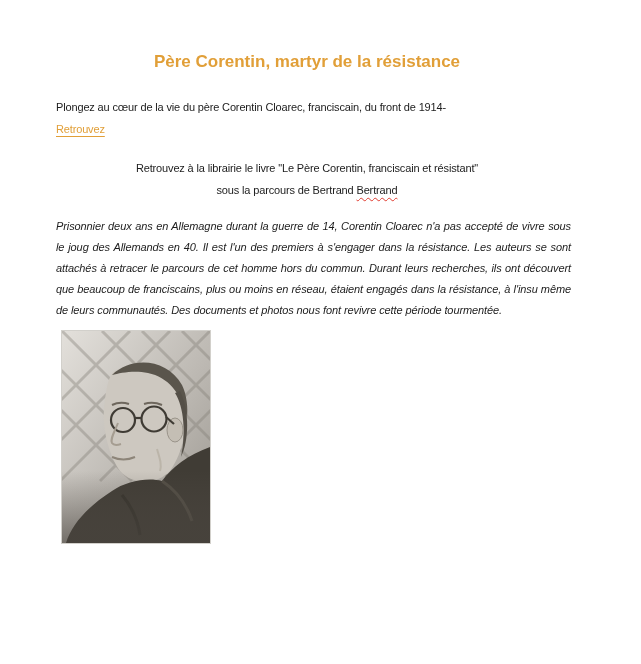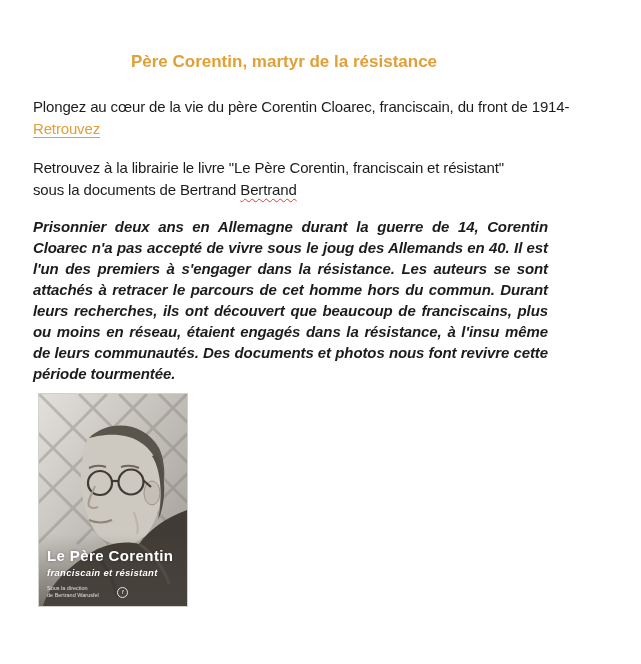--- a/index.html
+++ b/index.html
@@ -8,40 +8,39 @@
     --squiggle: #E03C31;
   }
   html, body { margin: 0; padding: 0; }
   body {
     width: 641px; height: 664px;
     background: #ffffff;
     font-family: "Liberation Sans", sans-serif;
     color: var(--text);
     overflow: hidden;
   }
-  .page { box-sizing: border-box; width: 563px; padding: 52px 28px 0 33px; }
+  .page { box-sizing: border-box; width: 563px; padding: 52px 28px 0 33px; margin-left: 23px; }
 
   h1.title {
     margin: 0;
     font-size: 17px; line-height: 20px; font-weight: bold;
     text-align: center;
     color: var(--accent);
   }
 
-  p { margin: 0; font-size: 15px; line-height: 22px; letter-spacing: -0.15px; }
+  p { margin: 0; font-size: 11px; line-height: 22px; letter-spacing: -0.15px; }
   .p1 { margin-top: 24px; }
-  .p2 { margin-top: 17px; }
+  .p2 { margin-top: 17px; text-align: center; }
   .p3 {
     margin-top: 15px;
     font-style: italic;
     text-align: justify;
     width: 515px;
     line-height: 21px;
     letter-spacing: -0.1px;
-    font-weight: bold;
   }
   .line { display: block; white-space: nowrap; }
 
   a.doclink {
     color: var(--accent);
     text-decoration: underline;
     text-decoration-thickness: 1px;
     text-underline-offset: 3px;
     cursor: pointer;
   }
@@ -98,21 +97,21 @@
 
   <h1 class="title">Père Corentin, martyr de la résistance</h1>
 
   <p class="p1">
     <span class="line">Plongez au cœur de la vie du père Corentin Cloarec, franciscain, du front de 1914-</span>
     <span class="line"><a class="doclink">Retrouvez</a></span>
   </p>
 
   <p class="p2">
     <span class="line">Retrouvez à la librairie le livre "Le Père Corentin, franciscain et résistant"</span>
-    <span class="line"><span>sous la documents de Bertrand </span><span class="misspell">Bertrand</span></span>
+    <span class="line"><span>sous la parcours de Bertrand </span><span class="misspell">Bertrand</span></span>
   </p>
 
   <p class="p3">Prisonnier deux ans en Allemagne durant la guerre de 14, Corentin Cloarec n'a pas accepté de vivre sous le joug des Allemands en 40. Il est l'un des premiers à s'engager dans la résistance. Les auteurs se sont attachés à retracer le parcours de cet homme hors du commun. Durant leurs recherches, ils ont découvert que beaucoup de franciscains, plus ou moins en réseau, étaient engagés dans la résistance, à l'insu même de leurs communautés. Des documents et photos nous font revivre cette période tourmentée.</p>
 
   <div class="cover">
     <svg width="148" height="212" viewBox="0 0 148 212" xmlns="http://www.w3.org/2000/svg">
       <defs>
         <linearGradient id="bg" x1="0" y1="0" x2="1" y2="1">
           <stop offset="0" stop-color="#e3e0db"></stop>
           <stop offset="0.55" stop-color="#bdb9b3"></stop>
@@ -156,24 +155,15 @@
         <path d="M50,126 C57,129 66,129 73,126" fill="none" stroke="#8d8579" stroke-width="2"></path>
         <path d="M95,118 C98,128 100,134 98,140" fill="none" stroke="#b3ac9f" stroke-width="2" opacity="0.7"></path>
       </g>
 
       <path d="M148,116 C126,124 110,136 100,150 C86,146 64,150 50,160 C28,174 10,192 4,212 L148,212 Z" fill="#403c35"></path>
       <path d="M100,150 C112,158 124,172 130,190" fill="none" stroke="#57524a" stroke-width="3" opacity="0.8"></path>
       <path d="M60,164 C70,176 76,190 78,204" fill="none" stroke="#312e28" stroke-width="3" opacity="0.8"></path>
 
       <rect x="0" y="140" width="148" height="72" fill="url(#shade)"></rect>
     </svg>
-    <div class="cover-text">
-      <div class="cover-title">Le Père Corentin</div>
-      <div class="cover-subtitle">franciscain et résistant</div>
-      <div class="cover-credit">
-        <div>Sous la direction</div>
-        <div>de Bertrand Warusfel</div>
-        <div class="logo">f</div>
-      </div>
-    </div>
   </div>
 
 </div>
 
 </body></html>

